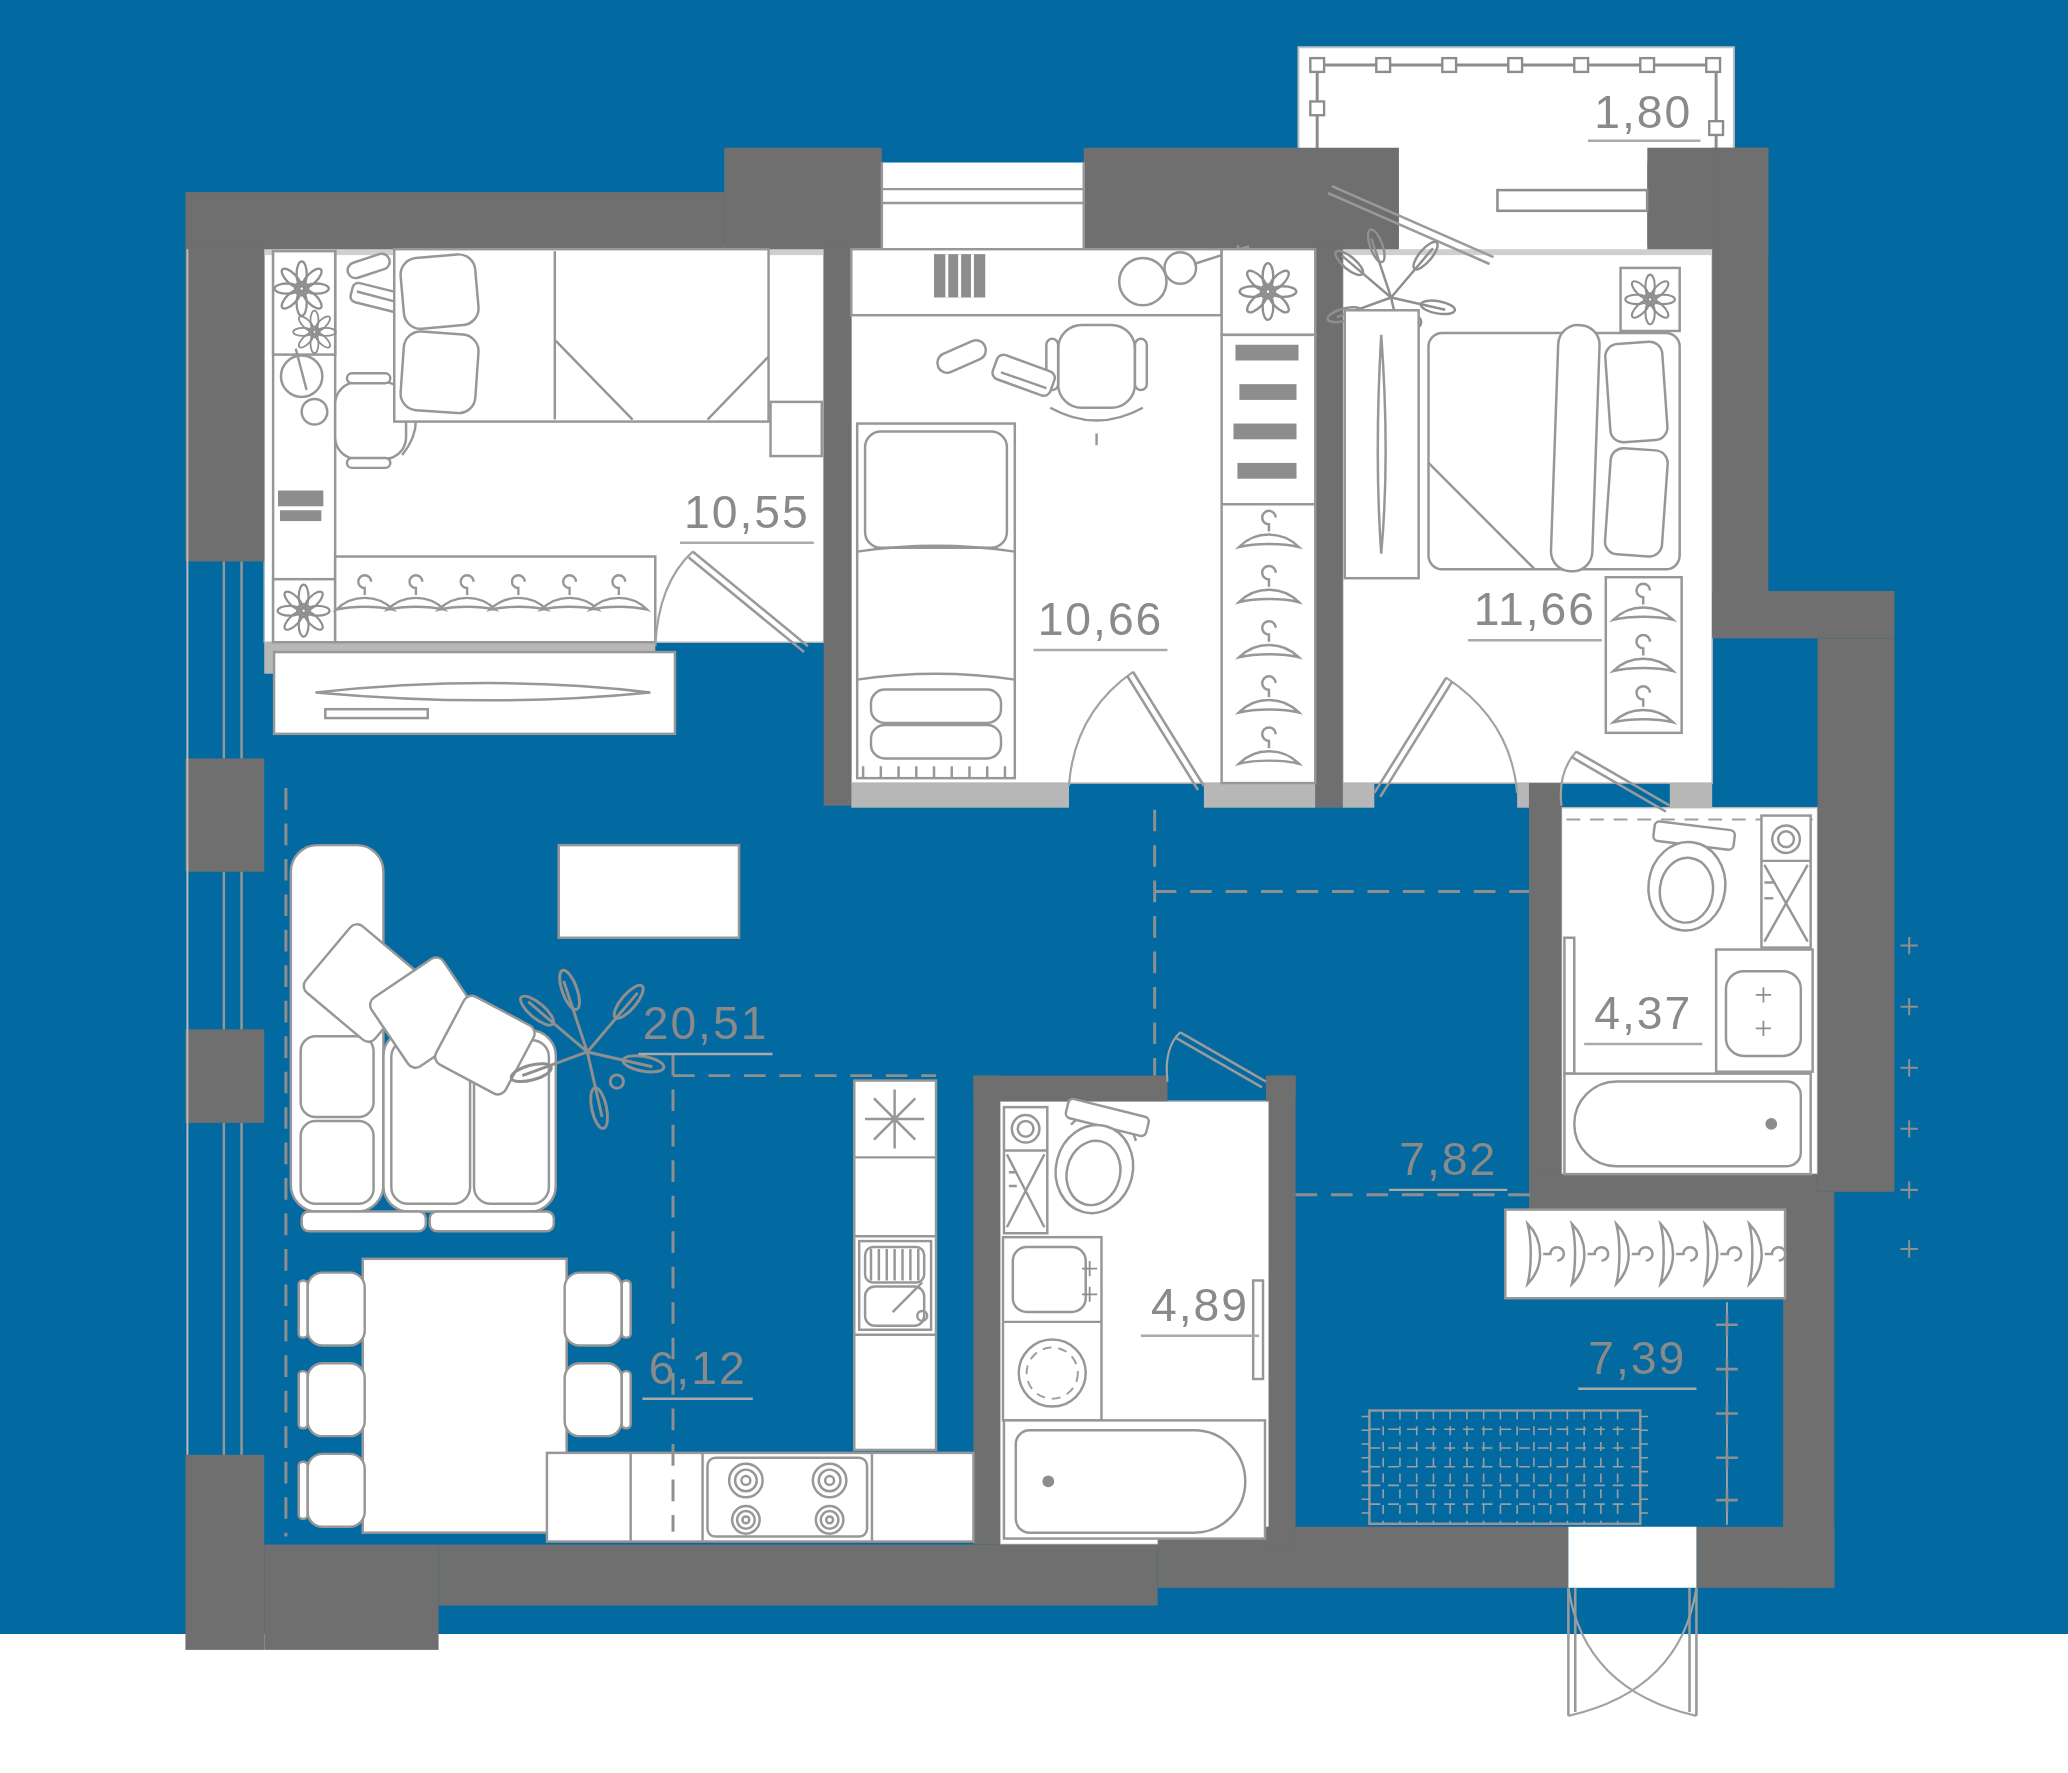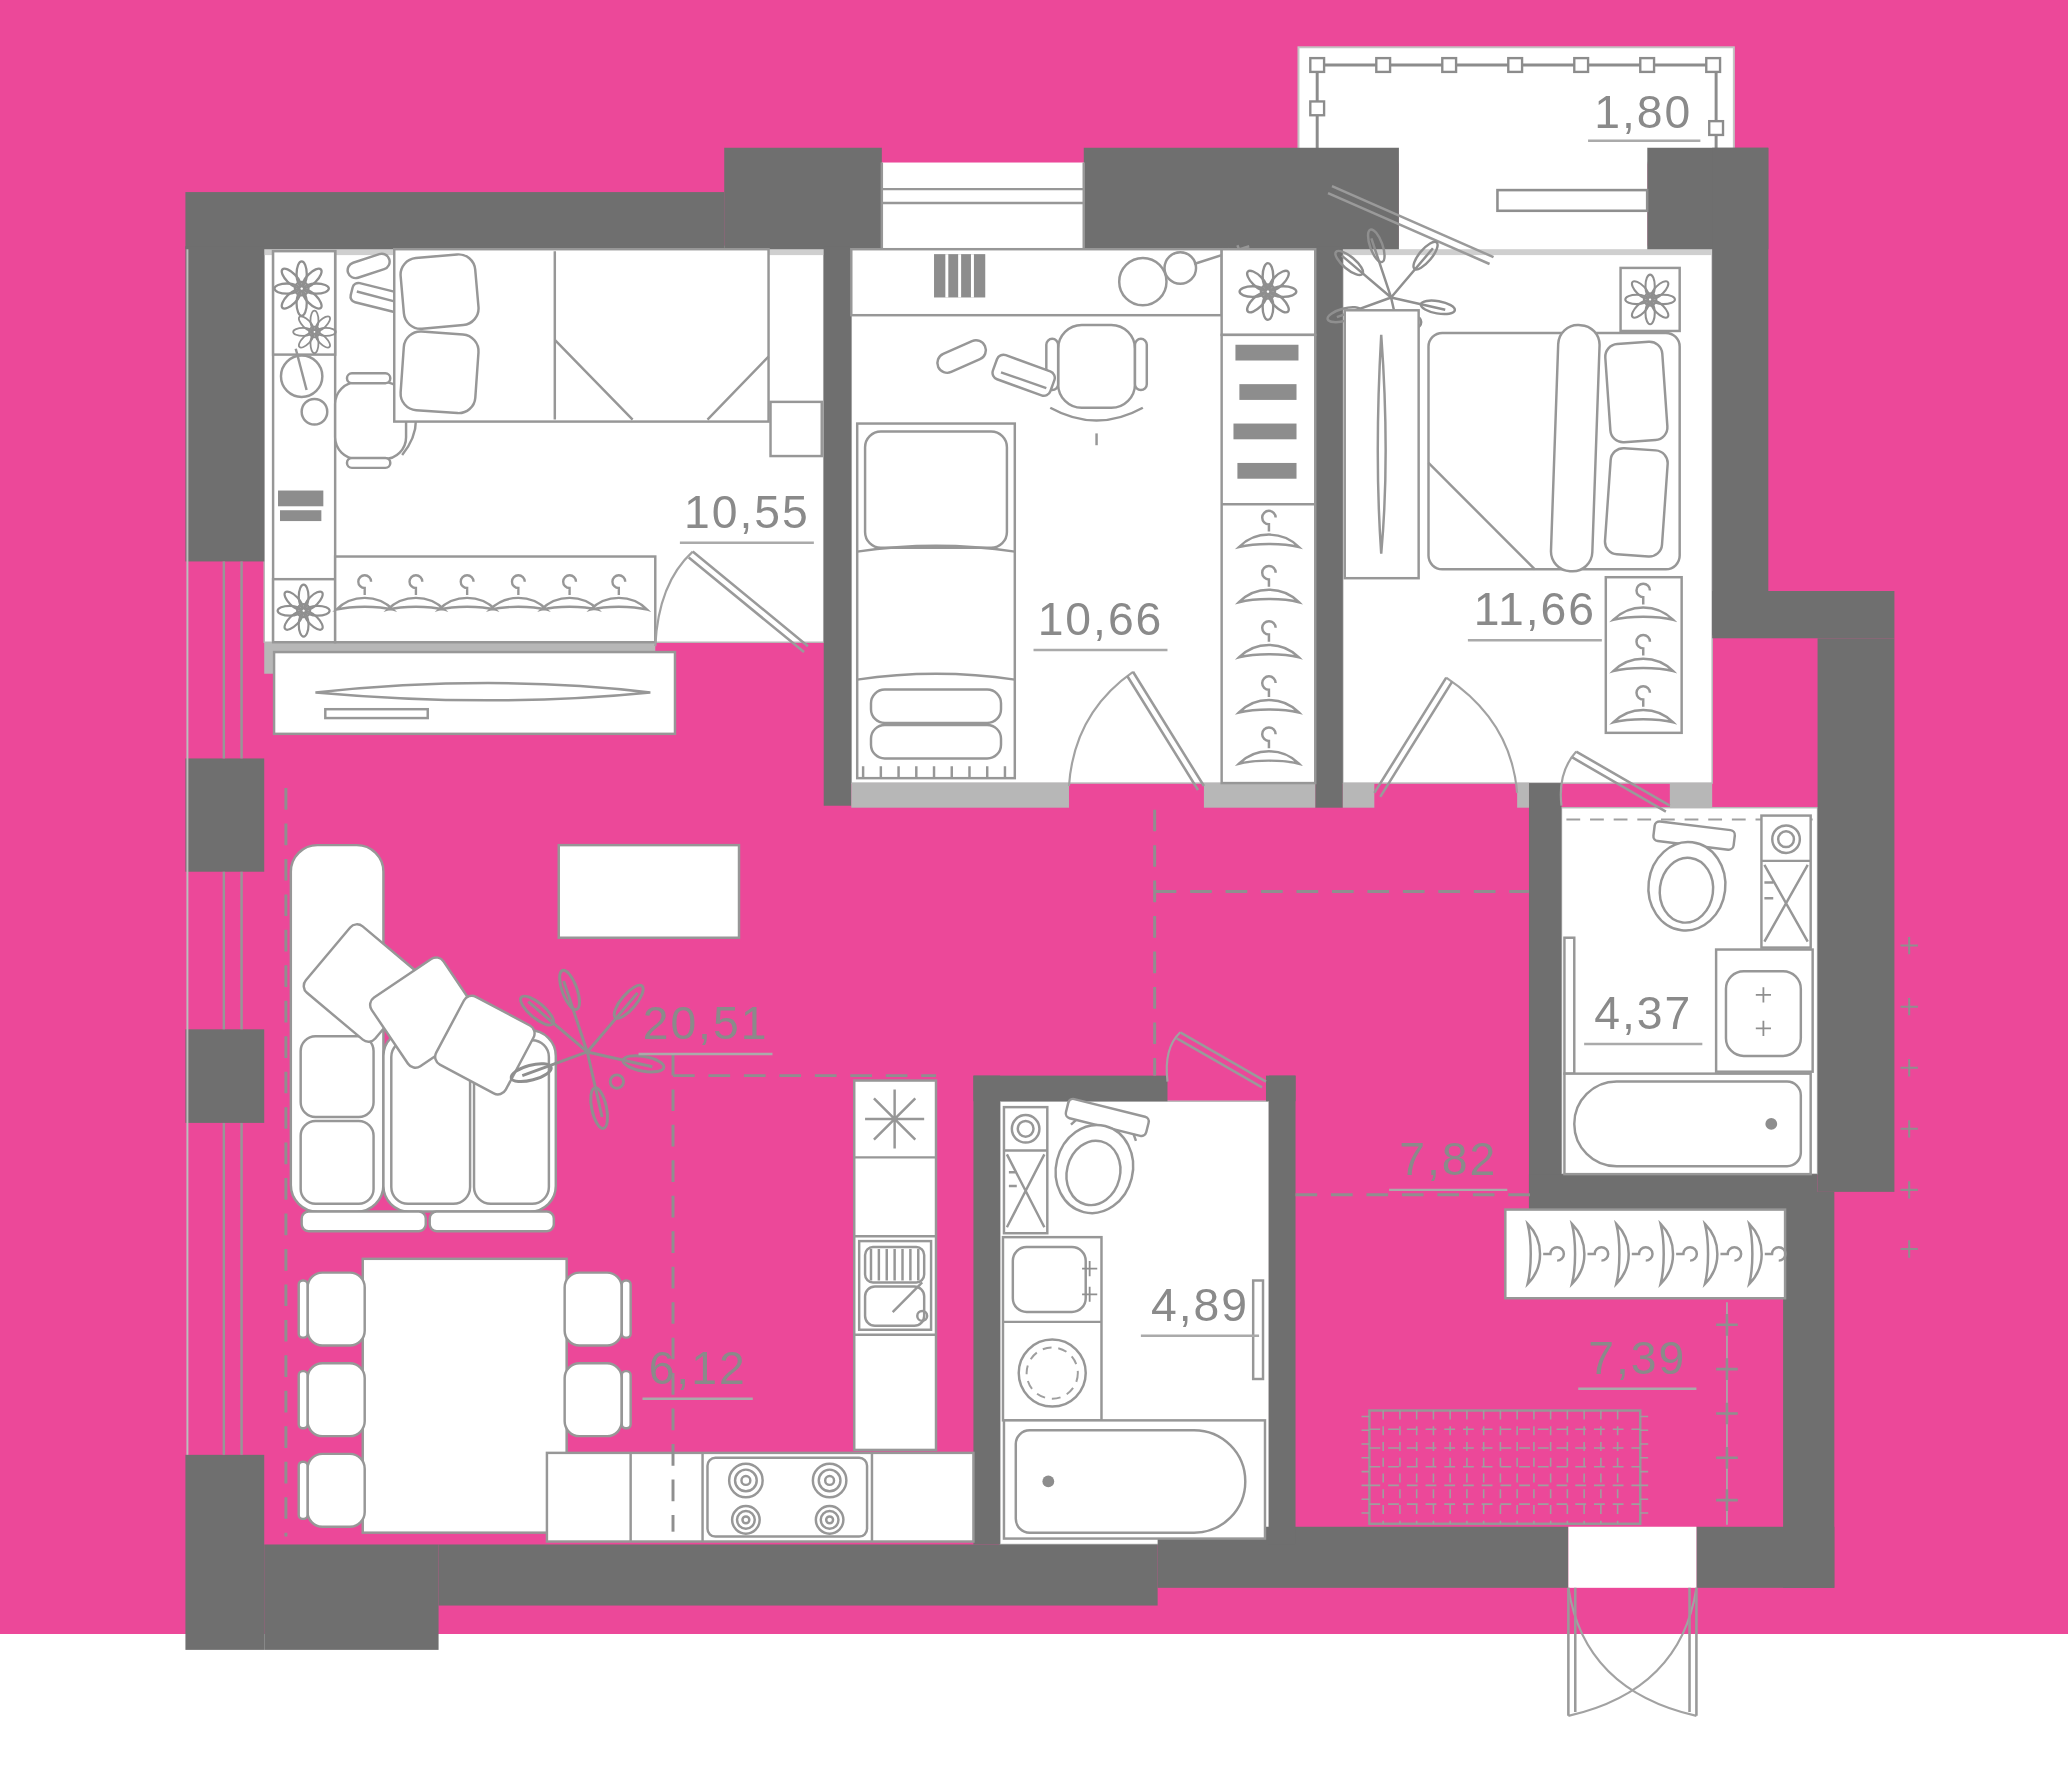--- a/index.html
+++ b/index.html
@@ -1,16 +1,16 @@
 <!DOCTYPE html>
 <html><head>
 <meta charset="utf-8">
 <style>
   html,body{margin:0;padding:0;background:#ffffff;width:2069px;height:1773px;overflow:hidden;}
-  .stage{position:relative;width:2069px;height:1634px;background:#ec4899;}
+  .stage{position:relative;width:2069px;height:1634px;background:#0369a1;}
   svg{display:block;}
   .lbl{font-family:"Liberation Sans", sans-serif;font-size:47px;font-weight:500;fill:#8a8a8a;letter-spacing:2px;}
   .wall{fill:#6f6f6f;stroke:none;}
   .lwall{fill:#b7b7b7;stroke:none;}
   .sill{fill:#cfcfcf;stroke:none;}
   .room{fill:#ffffff;stroke:#b9b9b9;stroke-width:1.5;}
   .fur{fill:#ffffff;stroke:#979797;stroke-width:2.5;}
   .furln{fill:none;stroke:#979797;stroke-width:2.5;}
   .thin{fill:none;stroke:#a8a8a8;stroke-width:1.8;}
   .dark{fill:#8d8d8d;stroke:none;}

